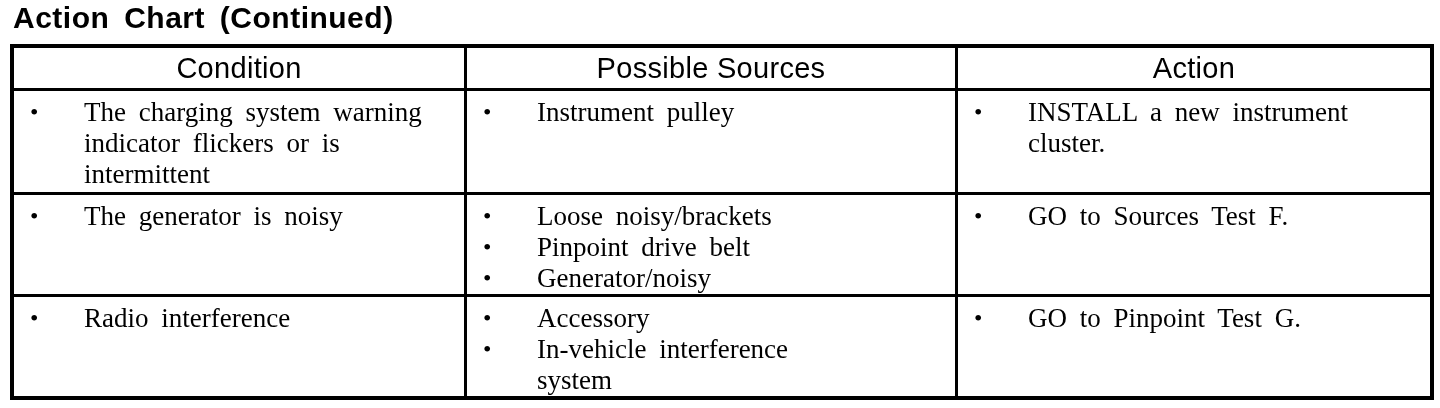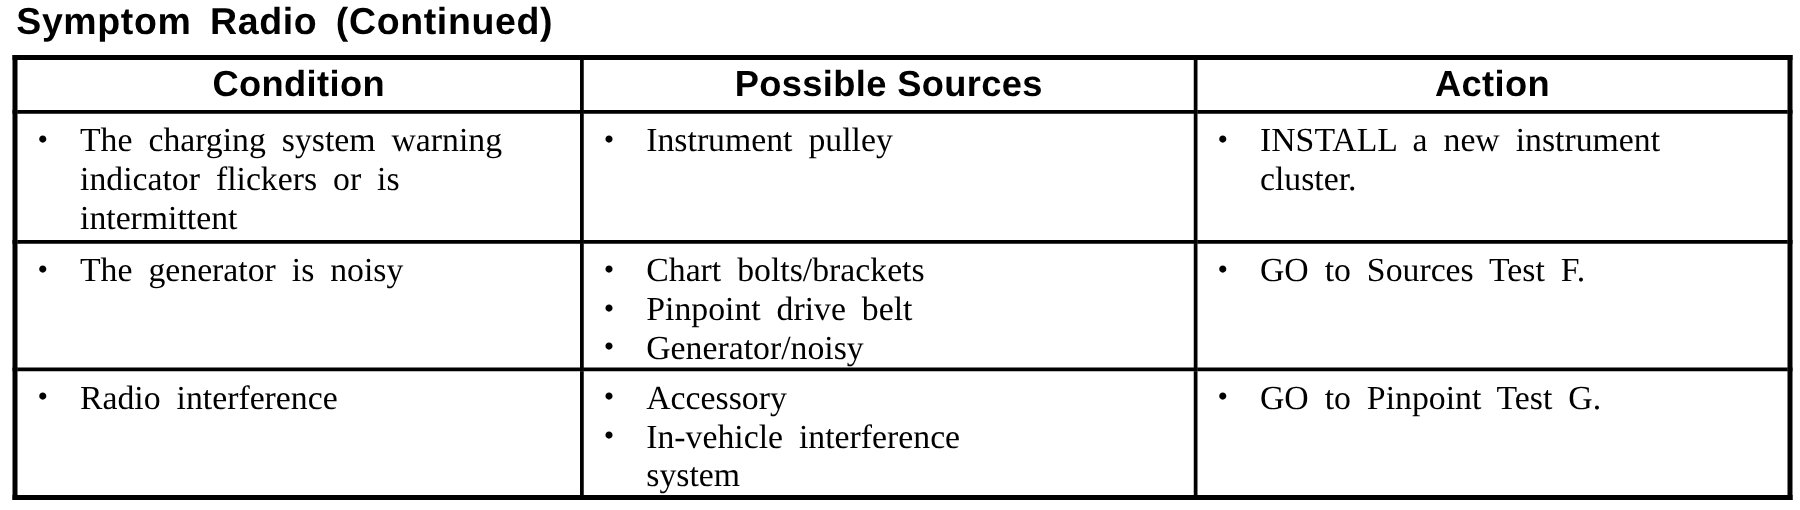--- a/index.html
+++ b/index.html
@@ -36,21 +36,21 @@
     table-layout: fixed;
   }
   table.symptom-table, table.symptom-table th, table.symptom-table td {
     border: 3px solid #000000;
   }
   table.symptom-table {
     border-width: 4px;
   }
   th.col-head {
     font-family: "Liberation Sans", sans-serif;
-    font-weight: bold;
+    font-weight: normal;
     font-size: 29px;
     text-align: center;
     vertical-align: middle;
     height: 40px;
     padding: 0;
     letter-spacing: 0.3px;
   }
   td.cell {
     vertical-align: top;
     padding: 6px 6px 0 16px;
@@ -69,26 +69,27 @@
     word-spacing: 6px;
   }
   .bullet-glyph {
     flex: 0 0 34px;
     font-size: 24px;
     line-height: 31px;
   }
   .bullet-text {
     flex: 1 1 auto;
     white-space: pre-line;
+    margin-left: 20px;
   }
 </style>
 </head>
 <body>
 
-<div class="page-title">Symptom Radio (Continued)</div>
+<div class="page-title">Action Chart (Continued)</div>
 
 <table class="symptom-table">
   <thead>
     <tr>
       <th class="col-head col-condition">Condition</th>
       <th class="col-head col-sources">Possible Sources</th>
       <th class="col-head col-action">Action</th>
     </tr>
   </thead>
   <tbody>
@@ -118,21 +119,21 @@
     <tr class="row-2">
       <td class="cell">
           <div class="bullet-item">
             <span class="bullet-glyph">•</span>
             <span class="bullet-text">The generator is noisy</span>
           </div>
         </td>
       <td class="cell">
           <div class="bullet-item">
             <span class="bullet-glyph">•</span>
-            <span class="bullet-text">Chart bolts/brackets</span>
+            <span class="bullet-text">Loose noisy/brackets</span>
           </div>
           <div class="bullet-item">
             <span class="bullet-glyph">•</span>
             <span class="bullet-text">Pinpoint drive belt</span>
           </div>
           <div class="bullet-item">
             <span class="bullet-glyph">•</span>
             <span class="bullet-text">Generator/noisy</span>
           </div>
         </td>

